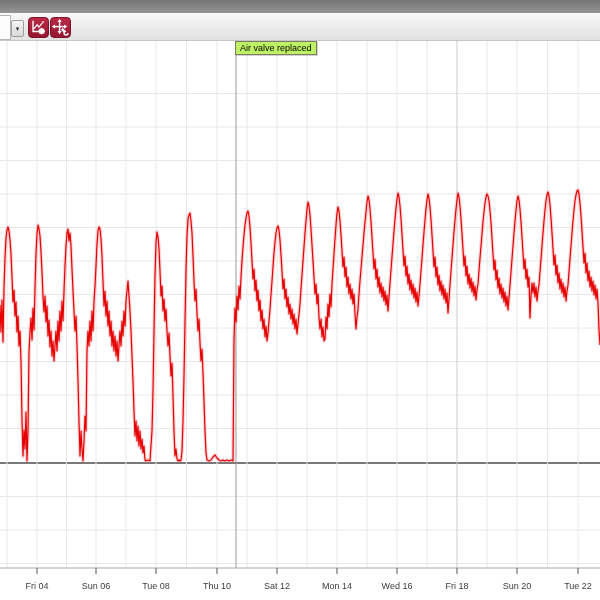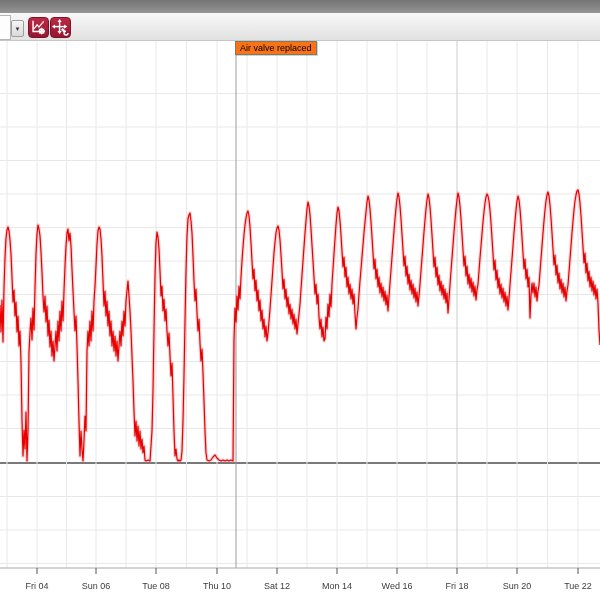--- a/index.html
+++ b/index.html
@@ -11,21 +11,21 @@
            background:linear-gradient(#f8f8f8,#e1e1e1);border-bottom:1px solid #c6c6c6;}
   .clipped-btn{position:absolute;left:0;top:2px;width:10px;height:23px;background:#fdfdfd;
                border:1px solid #b5b5b5;border-left:none;}
   .dd-btn{position:absolute;left:11px;top:7px;width:13px;height:17px;
           background:linear-gradient(#f5f5f5,#dadada);border:1px solid #9e9e9e;border-radius:2px;
           font-size:7px;color:#333;text-align:center;line-height:16px;padding:0;cursor:pointer;}
   .red-btn{position:absolute;top:4px;width:21px;height:21px;border:1px solid #7e1228;border-radius:4px;
            background:linear-gradient(#bb2946,#94172f);padding:0;cursor:pointer;}
   .red-btn svg{display:block;}
   #plot{position:absolute;left:0;top:0;}
-  .annotation{position:absolute;background:#f97316;border:1px solid #7c7c64;
+  .annotation{position:absolute;background:#bef264;border:1px solid #7c7c64;
               box-shadow:1px 1px 0 rgba(0,0,0,0.18);color:#000;font-size:9px;
               line-height:12px;padding:0 4px;white-space:nowrap;}
 </style>
 </head>
 <body>
 
 <div class="screen">
 
   <svg id="plot" width="600" height="600">
       <g>

